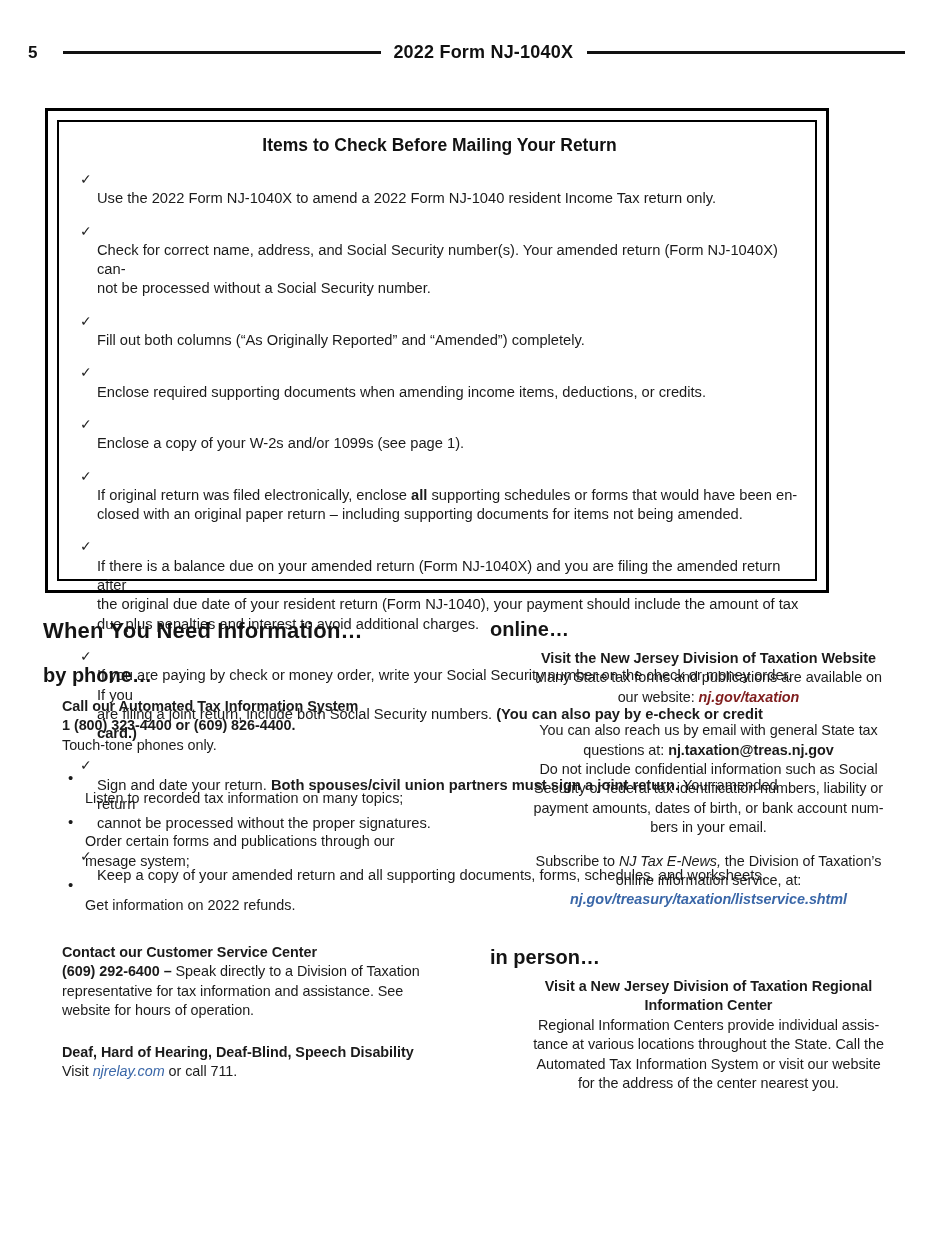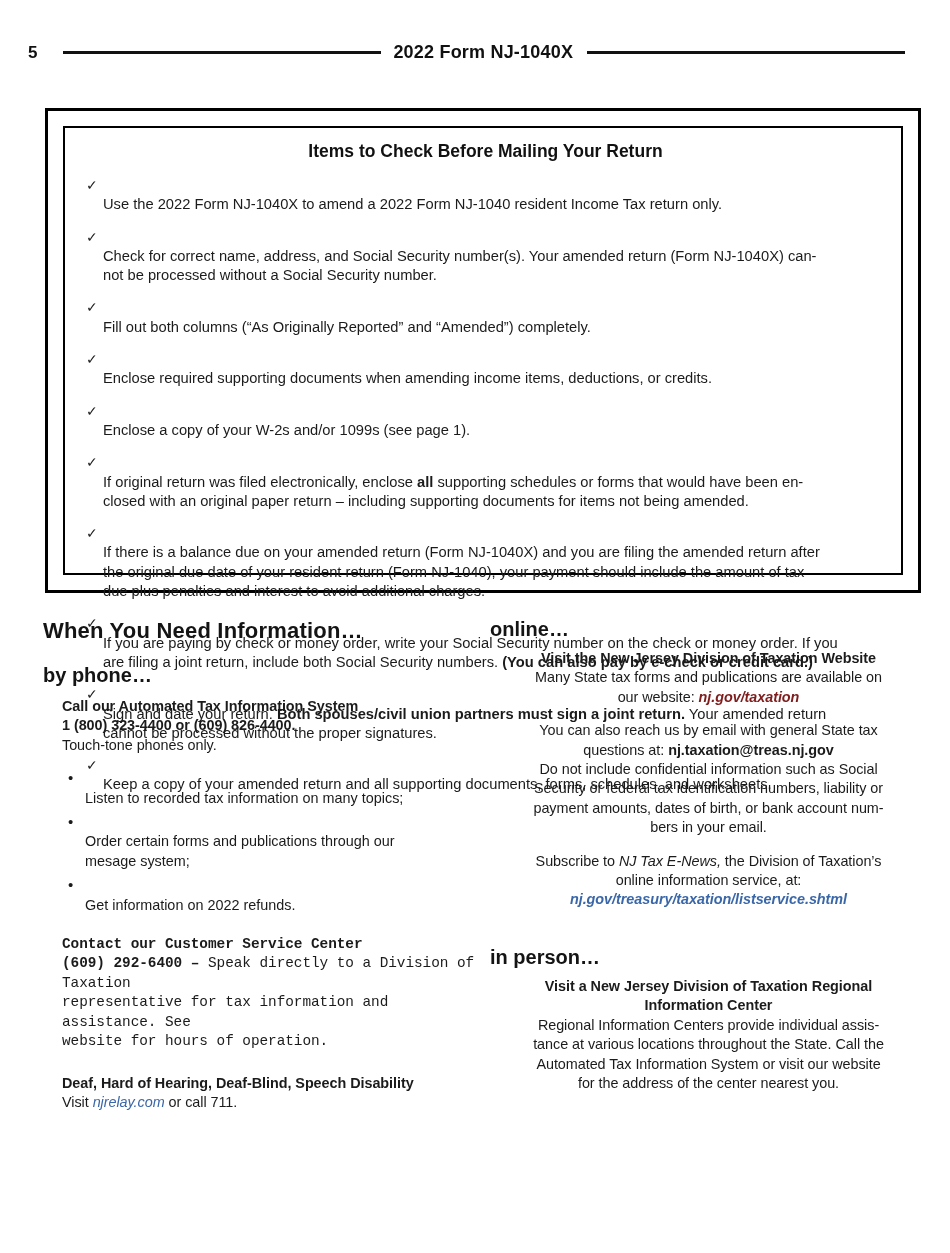--- a/index.html
+++ b/index.html
@@ -18,22 +18,22 @@
     display:flex; align-items:center;
   }
   .page-num { font-size:17px; font-weight:bold; color:#111; }
   .h-rule { flex:1; height:3px; background:#111; }
   .h-rule.left { margin-left:26px; margin-right:12px; }
   .h-rule.right { margin-left:14px; }
   .header-title { font-size:18px; font-weight:bold; color:#111; letter-spacing:0.2px; }
 
   
   .box-outer {
-    position:absolute; top:108px; left:45px; width:876px; height:485px;
-    border:3px solid #000; padding:15px; background:#fff;
+    position:absolute; top:108px; left:45px; width:784px; height:485px;
+    border:3px solid #000; padding:9px; background:#fff;
   }
   .box-inner {
     border:2px solid #000; height:100%;
     padding:13px 16px 6px 21px;
   }
   .box-title {
     text-align:center; font-size:17.5px; font-weight:bold; color:#111;
     margin-bottom:14px;
   }
   .check-item {
@@ -61,21 +61,21 @@
     font-size:14.4px; line-height:19.4px; white-space:pre-line;
     letter-spacing:-0.05px;
   }
   .blk { margin-bottom:14px; }
   .bullets { margin-top:14px; margin-bottom:16px; }
   .bullet-item {
     position:relative; padding-left:23px; margin-bottom:5px;
     font-size:14.4px; line-height:19.4px; white-space:pre-line;
   }
   .bullet-mark { position:absolute; left:6px; top:-1px; font-size:15px; }
-  .contact-blk { margin-top:20px; margin-bottom:22px;font-family:Liberation Mono, monospace; }
+  .contact-blk { margin-top:28px; margin-bottom:22px; }
   .in-person-h { margin-top:36px; }
   .link { font-style:italic; text-decoration:none; }
   .link.bold { font-weight:bold; }
 </style>
 </head>
 <body>
 
 <div class="page">
 
   <div class="header">

